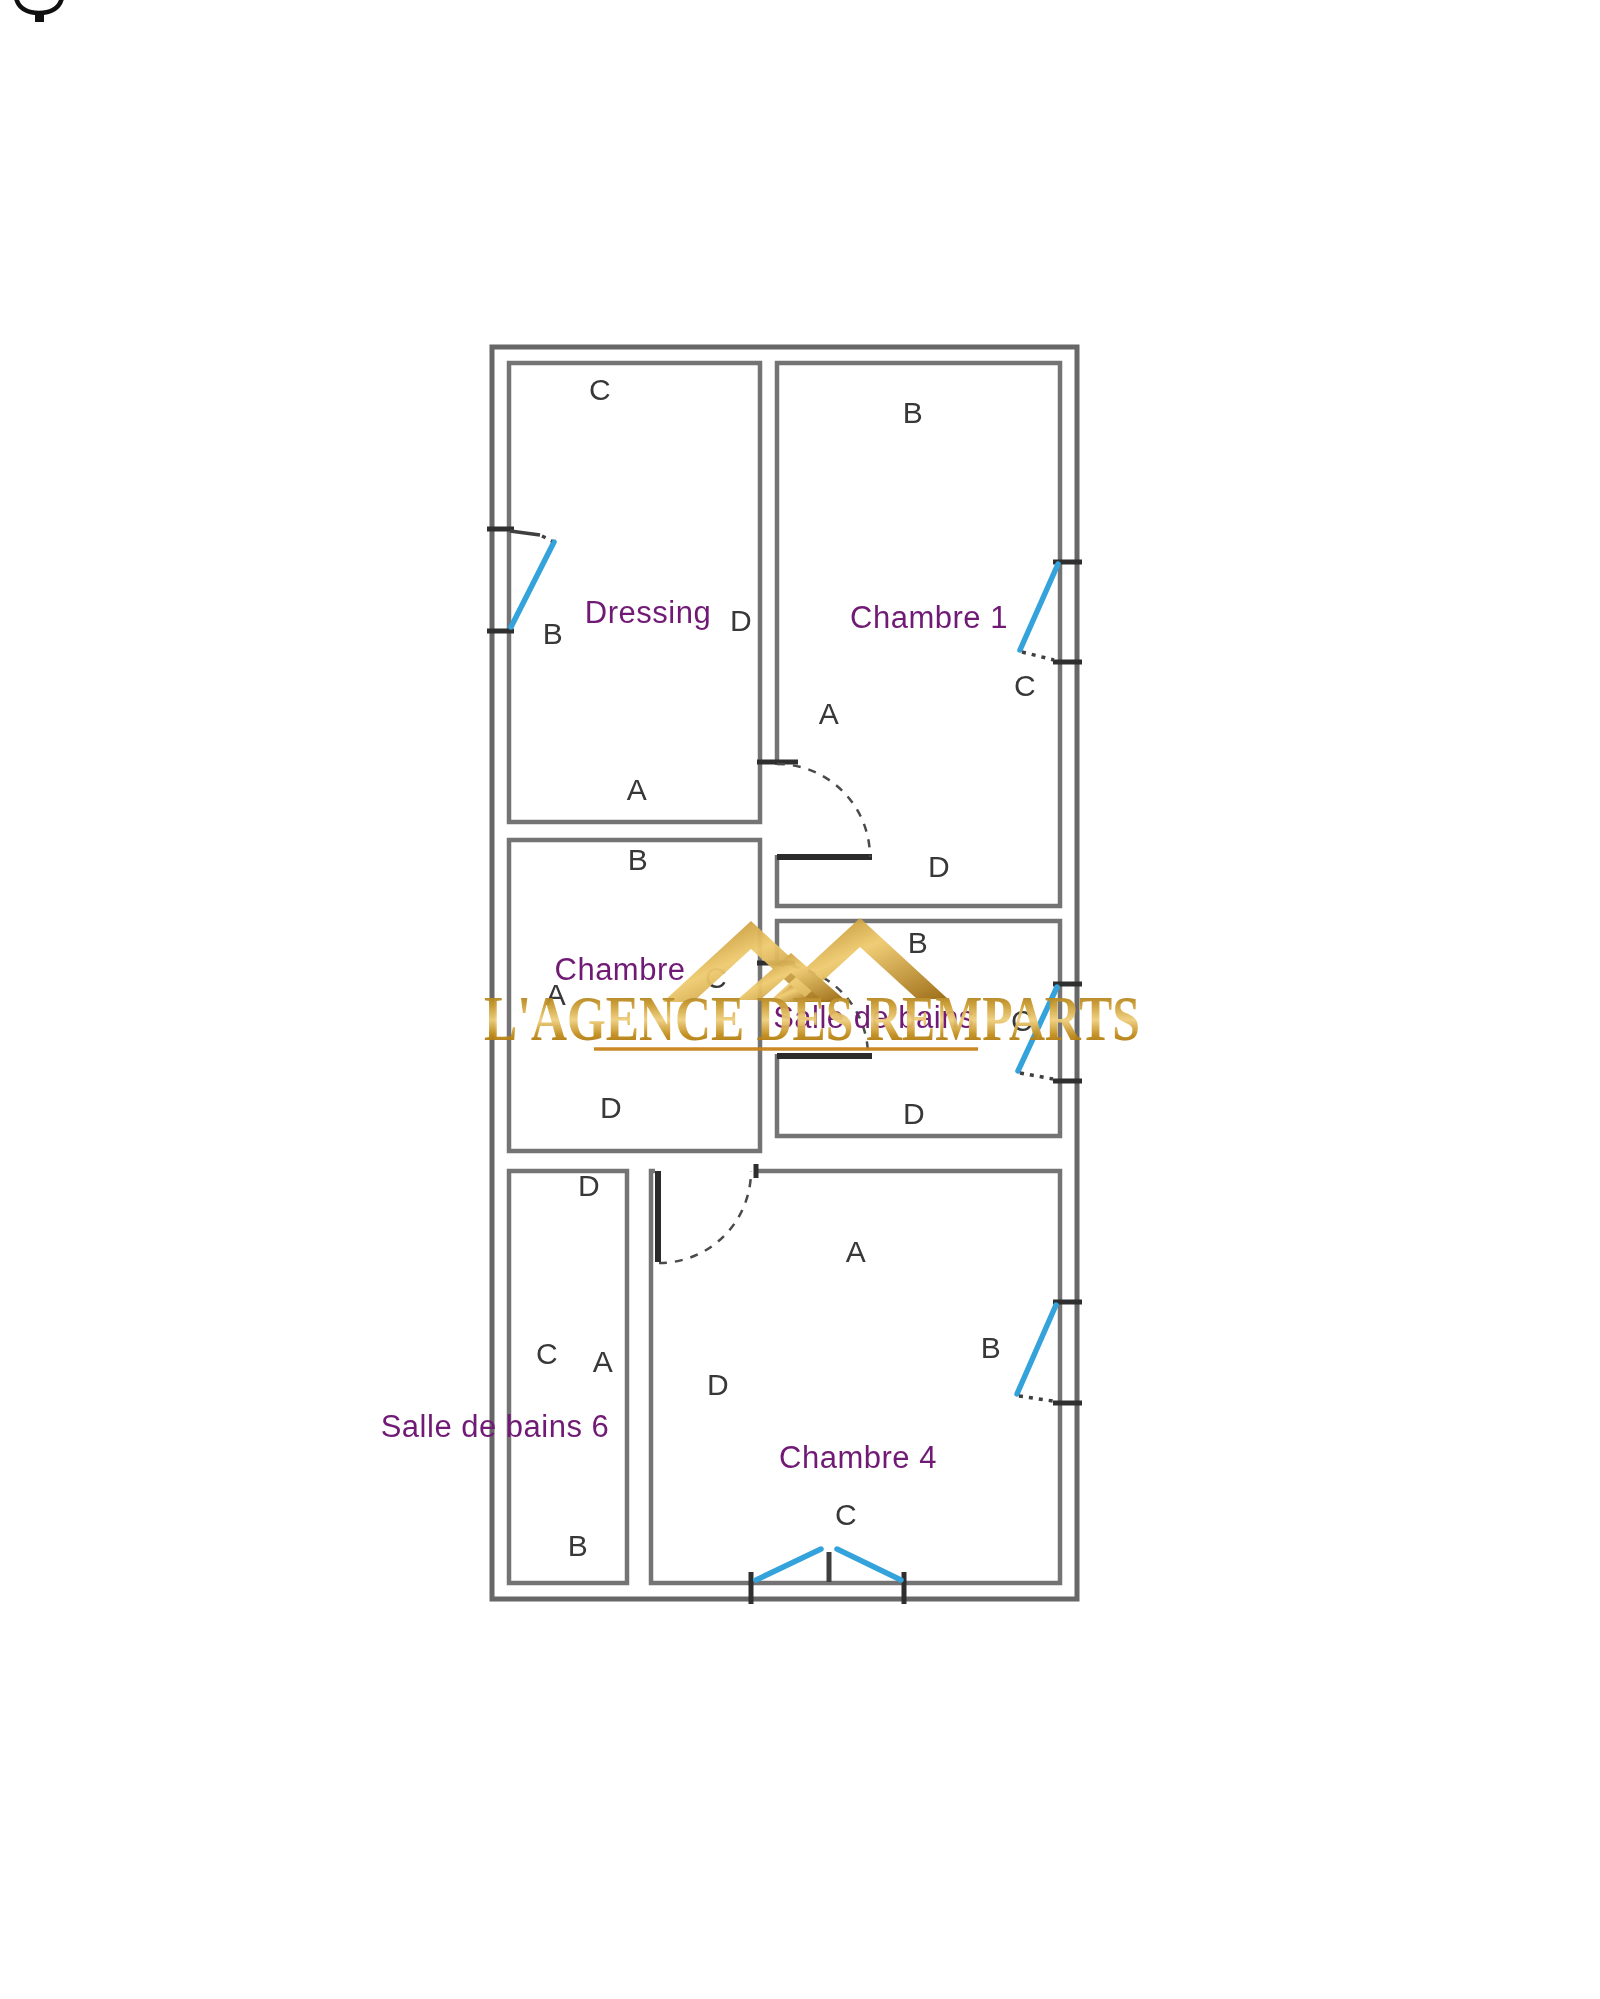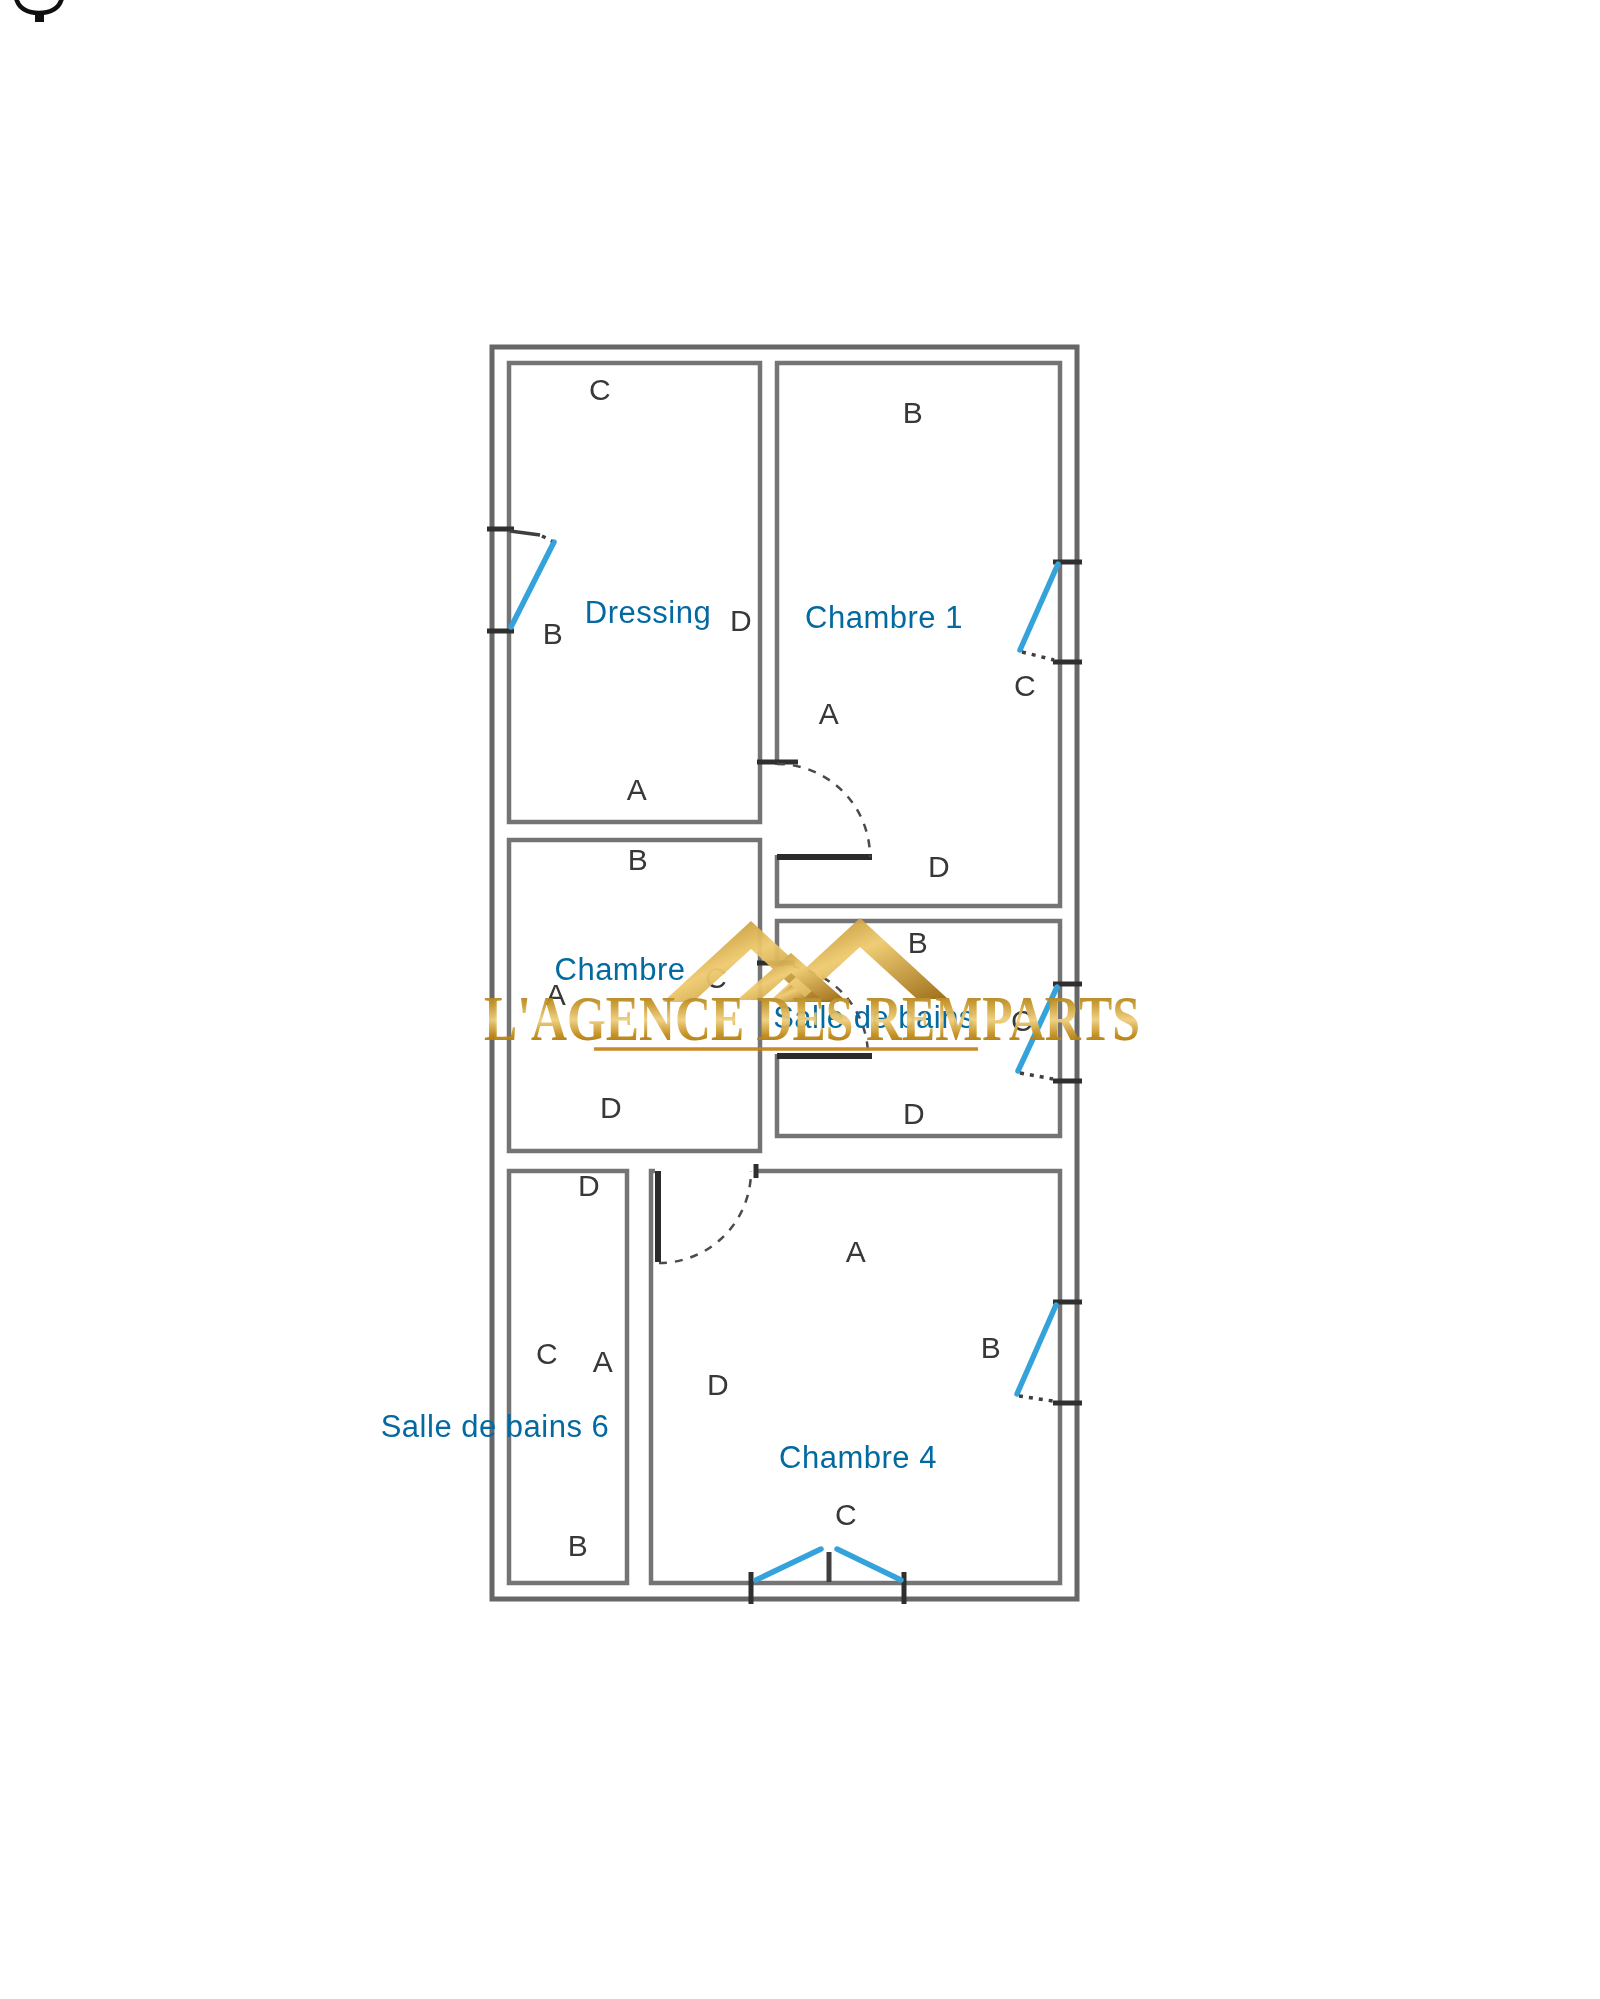--- a/index.html
+++ b/index.html
@@ -18,21 +18,21 @@
     transform:translate(-50%,-50%);
     font-family:"Liberation Sans",sans-serif;
     font-size:30px;
     font-weight:400;
     color:#383838;
     white-space:nowrap;
     letter-spacing:0.5px;
   }
   .room-name{
     font-size:31px;
-    color:#0369a1;
+    color:#701a75;
   }
   #labels-layer{position:absolute;left:0;top:0;width:100%;height:100%;}
 </style>
 </head>
 <body>
 
 <div id="canvas">
 
   <svg id="plan-svg" width="1600" height="1999" viewBox="0 0 1600 1999">
 
@@ -103,21 +103,21 @@
   </svg>
 
   <div id="labels-layer">
 
     <span class="lbl room-name" style="left:648px;top:613px">Dressing</span>
     <span class="lbl" style="left:600px;top:390px">C</span>
     <span class="lbl" style="left:741px;top:621px">D</span>
     <span class="lbl" style="left:637px;top:790px">A</span>
     <span class="lbl" style="left:553px;top:634px">B</span>
 
-    <span class="lbl room-name" style="left:884px;top:618px">Chambre 1</span>
+    <span class="lbl room-name" style="left:929px;top:618px">Chambre 1</span>
     <span class="lbl" style="left:913px;top:413px">B</span>
     <span class="lbl" style="left:829px;top:714px">A</span>
     <span class="lbl" style="left:939px;top:867px">D</span>
     <span class="lbl" style="left:1025px;top:686px">C</span>
 
     <span class="lbl room-name" style="left:620px;top:970px">Chambre</span>
     <span class="lbl" style="left:638px;top:860px">B</span>
     <span class="lbl" style="left:556px;top:995px">A</span>
     <span class="lbl" style="left:716px;top:978px">C</span>
     <span class="lbl" style="left:611px;top:1108px">D</span>

